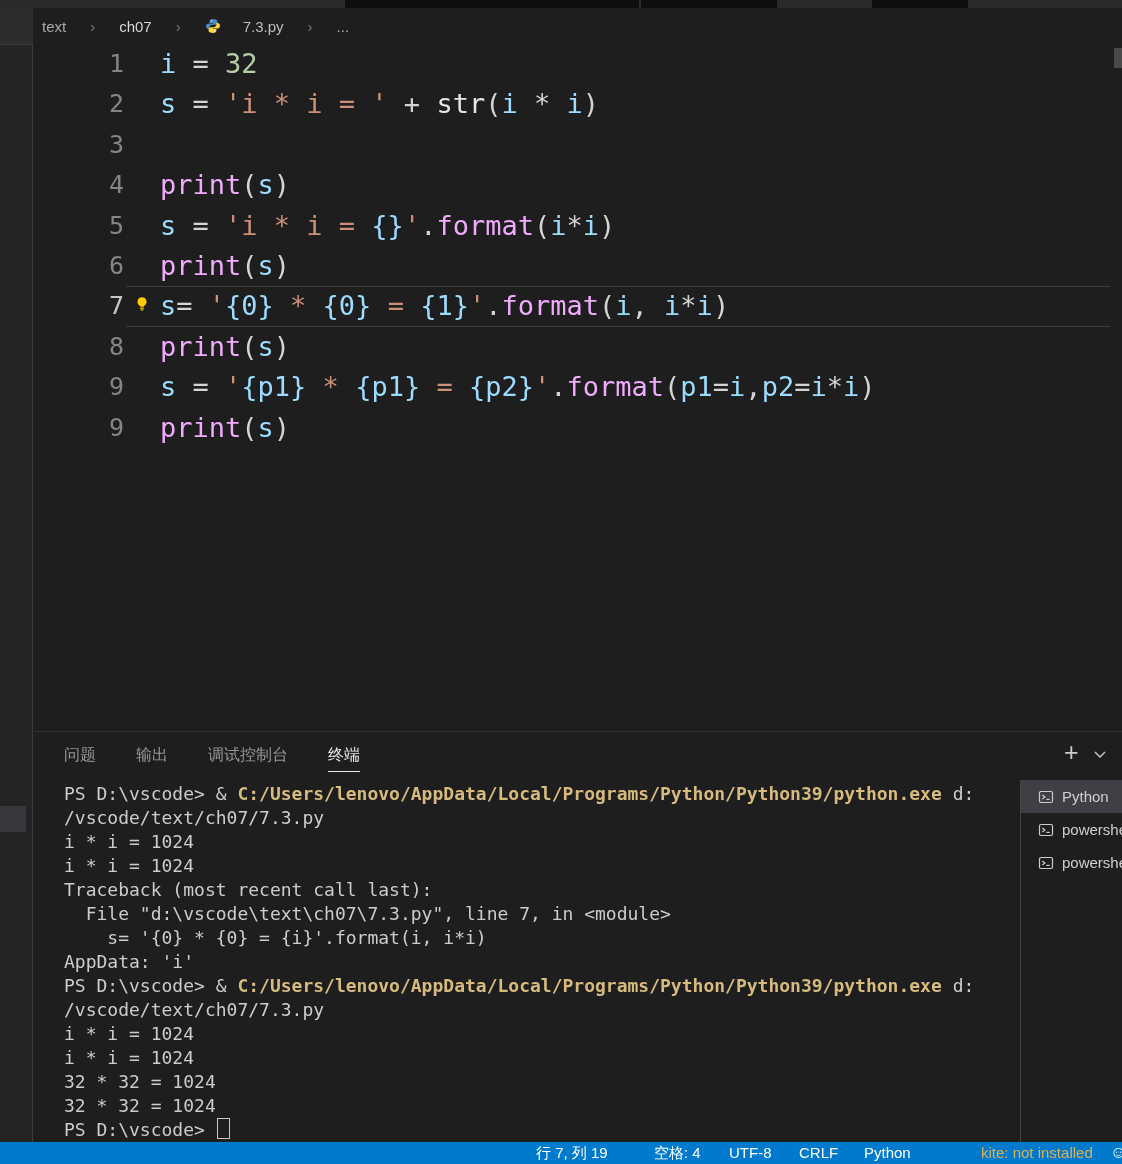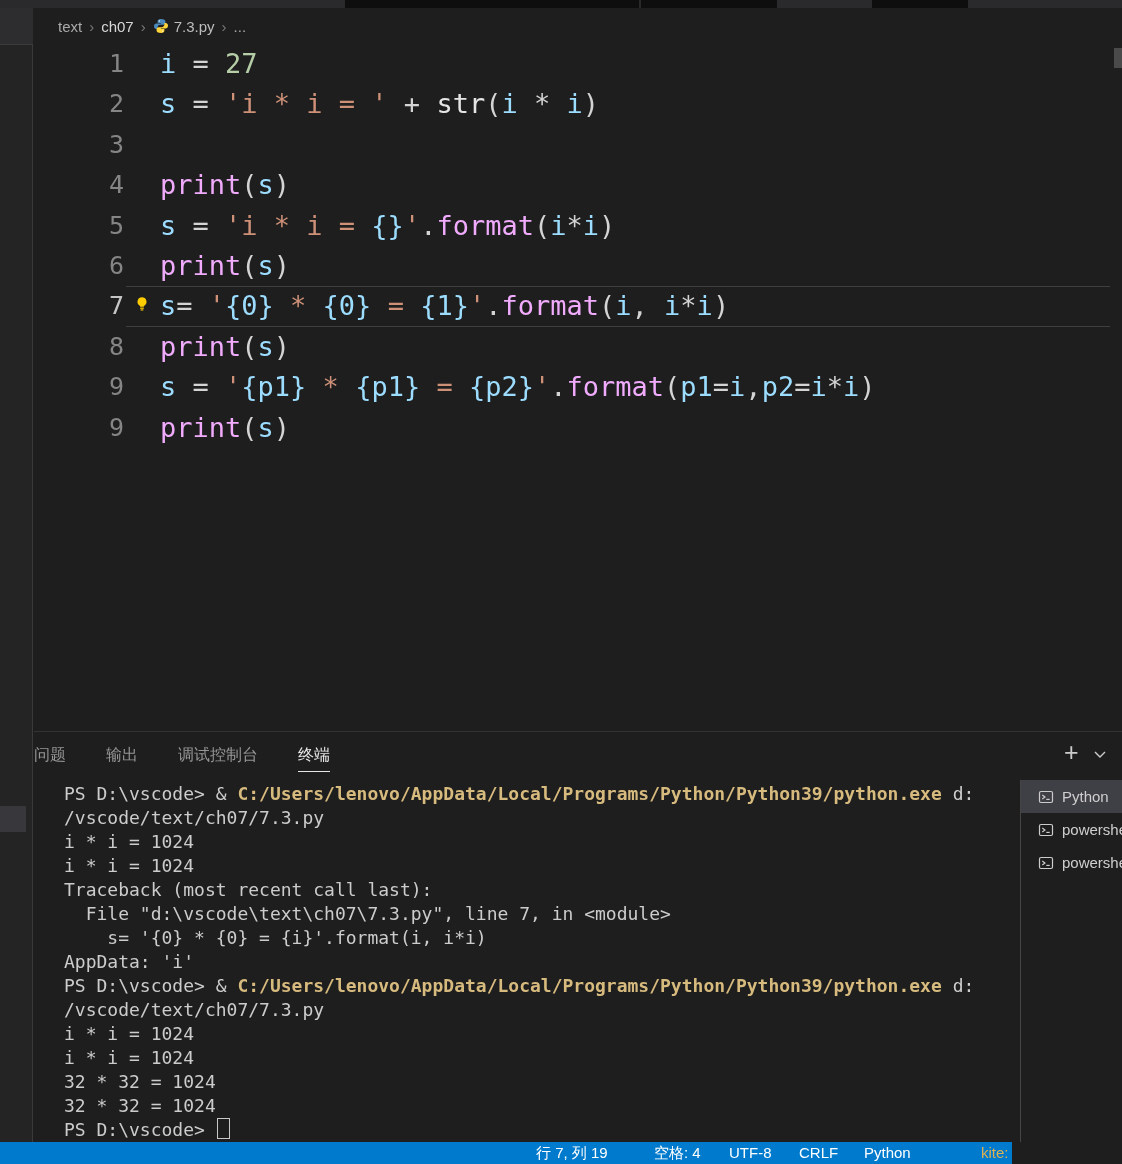--- a/index.html
+++ b/index.html
@@ -13,21 +13,21 @@
   .ts-b2{left:641px;width:136px;}
   .ts-b3{left:872px;width:96px;}
 
   
   .left-strip{position:absolute;left:0;top:8px;width:33px;height:1134px;background:#242425;border-right:1px solid #3a3a3a;box-sizing:border-box;}
   .ls-top{position:absolute;left:0;top:0;width:33px;height:37px;background:#2d2d30;border-bottom:1px solid #3a3a3a;box-sizing:border-box;}
   .ls-handle{position:absolute;left:0;top:798px;width:26px;height:26px;background:#37373c;}
 
   
   .breadcrumb{position:absolute;left:34px;top:8px;width:1088px;height:36px;display:flex;align-items:center;
-              padding-left:24px;box-sizing:border-box;font-size:15px;color:#a9a9a9;gap:7px;}
+              padding-left:8px;box-sizing:border-box;font-size:15px;color:#a9a9a9;gap:24px;}
   .bc-seg{color:#a9a9a9;white-space:nowrap;}
   .bc-seg.bright{color:#d7d7d7;}
   .bc-seg.file{color:#bdbdbd;}
   .bc-sep{color:#7a7a7a;font-size:15px;}
   .bc-icon{display:inline-flex;align-items:center;margin-right:-2px;}
 
   
   .editor{position:absolute;left:34px;top:44px;width:1088px;height:687px;overflow:hidden;}
   .code-line{position:relative;display:flex;height:40.4px;line-height:40.4px;}
   .ln{width:90px;text-align:right;color:#858585;font-family:"DejaVu Sans Mono",monospace;font-size:25px;flex:none;}
@@ -40,42 +40,42 @@
   .tk-n{color:#b5cea8;}
   .tk-s{color:#ce9178;}
   .tk-f{color:#f0abfc;}
   .tk-c{color:#e5e5e5;}
   .lightbulb{position:absolute;left:100px;top:252px;width:16px;height:16px;}
   .ed-scroll{position:absolute;right:0;top:4px;width:8px;height:20px;background:#4a4a4a;}
 
   
   .panel{position:absolute;left:34px;top:731px;width:1088px;height:411px;border-top:1px solid #333;box-sizing:border-box;}
   .panel-header{position:relative;height:46px;}
-  .panel-tabs{display:flex;gap:40px;padding-top:13px;}
+  .panel-tabs{display:flex;gap:40px;padding-left:30px;padding-top:13px;}
   .ptab{font-size:16px;color:#969696;padding-bottom:5px;cursor:default;white-space:nowrap;}
   .ptab.active{color:#e7e7e7;border-bottom:1px solid #e7e7e7;}
   .panel-actions{position:absolute;top:6px;left:1030px;display:flex;align-items:center;gap:14px;}
   .pa-plus{font-size:25px;font-weight:200;color:#cccccc;line-height:28px;}
   .pa-chev{display:flex;align-items:center;padding-top:4px;}
 
   .panel-body{position:absolute;left:0;top:46px;right:0;bottom:0;}
   .term-out{position:absolute;left:0;top:0;width:986px;bottom:0;padding:4px 0 16px 30px;box-sizing:border-box;overflow:hidden;}
   .term-line{height:24px;line-height:24px;white-space:pre;font-family:"DejaVu Sans Mono",monospace;font-size:18px;color:#cccccc;}
   .tk-t{color:#cccccc;}
   .tk-y{color:#d7ba7d;font-weight:bold;}
   .term-cursor{display:inline-block;width:11px;height:19px;border:1px solid #c8c8c8;vertical-align:-3px;margin-left:1px;}
 
   .term-list{position:absolute;left:986px;top:2px;right:0;bottom:0;border-left:1px solid #454545;overflow:hidden;}
   .tl-row{display:flex;align-items:center;gap:8px;height:33px;padding-left:17px;overflow:hidden;white-space:nowrap;}
   .tl-row.selected{background:#3f3f46;}
   .tl-icon{display:inline-flex;flex:none;}
   .tl-label{font-size:15px;color:#cfcfcf;}
 
   
-  .statusbar{position:absolute;left:0;top:1142px;width:1012px;height:22px;background:#007acc;overflow:hidden;}
+  .statusbar{position:absolute;left:0;top:1142px;width:1122px;height:22px;background:#007acc;overflow:hidden;}
   .sb-item{position:absolute;top:0;line-height:22px;font-size:15px;color:#ffffff;white-space:nowrap;}
   .sb-item:nth-of-type(1){left:536px;}
   .sb-item:nth-of-type(2){left:654px;}
   .sb-item:nth-of-type(3){left:729px;}
   .sb-item:nth-of-type(4){left:799px;}
   .sb-item:nth-of-type(5){left:864px;}
   .sb-item:nth-of-type(6){left:981px;}
   .sb-item:nth-of-type(7){left:1110px;font-size:17px;}
   .sb-kite{color:#ddb154;}
 </style>
@@ -110,21 +110,21 @@
     </span>
     <span class="bc-seg file">7.3.py</span>
     <span class="bc-sep">›</span>
     <span class="bc-seg">...</span>
   </div>
 
   <div class="editor">
     <div>
         <div class="code-line">
           <div class="ln">1</div>
-          <div class="code"><span class="tk-v">i</span><span class="tk-d"> = </span><span class="tk-n">27</span></div>
+          <div class="code"><span class="tk-v">i</span><span class="tk-d"> = </span><span class="tk-n">32</span></div>
         </div>
         <div class="code-line">
           <div class="ln">2</div>
           <div class="code"><span class="tk-v">s</span><span class="tk-d"> = </span><span class="tk-s">'i * i = '</span><span class="tk-d"> + </span><span class="tk-c">str</span><span class="tk-d">(</span><span class="tk-v">i</span><span class="tk-d"> * </span><span class="tk-v">i</span><span class="tk-d">)</span></div>
         </div>
         <div class="code-line">
           <div class="ln">3</div>
           <div class="code"></div>
         </div>
         <div class="code-line">

